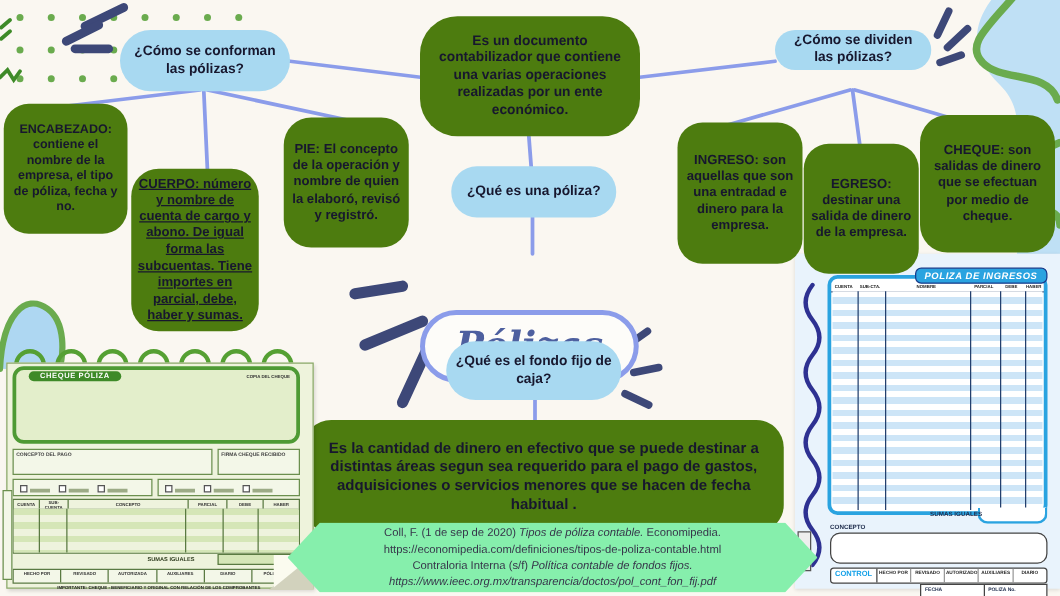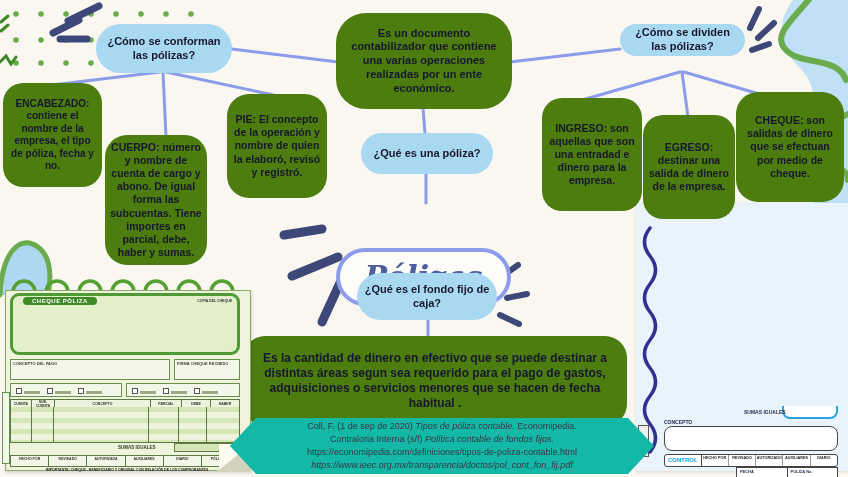--- a/index.html
+++ b/index.html
@@ -10,34 +10,34 @@
 
   
   .node{position:absolute;box-sizing:border-box;display:flex;align-items:center;justify-content:center;
         text-align:center;font-weight:700;color:#17172e;z-index:2;line-height:1.25;}
   .nblue{background:#a8d9f1;}
   .ngreen{background:#4d7c0f;}
   .n-conforman{left:96px;top:24px;width:136px;height:49px;border-radius:25px;font-size:11px;padding:0 8px;}
   .n-docdef{left:336px;top:13px;width:176px;height:96px;border-radius:30px;font-size:11px;padding:0 10px;}
   .n-dividen{left:620px;top:24px;width:125px;height:32px;border-radius:25px;font-size:11px;padding:0 8px;}
   .n-encabezado{left:3px;top:83px;width:99px;height:104px;border-radius:20px;font-size:10px;padding:0 5px;}
-  .n-cuerpo{left:105px;top:135px;width:102px;height:130px;border-radius:22px;font-size:10.5px;padding:0 5px;}
+  .n-cuerpo{left:105px;top:135px;width:102px;height:130px;border-radius:22px;font-size:10.5px;padding:0 5px;text-decoration:underline;}
   .n-pie{left:227px;top:94px;width:100px;height:104px;border-radius:22px;font-size:10.5px;padding:0 5px;}
   .n-quees{left:361px;top:133px;width:132px;height:41px;border-radius:21px;font-size:11px;}
   .n-polizas{left:336px;top:202px;width:175px;height:58px;border-radius:29px;background:#fdfcf9;
              border:4px solid #8b9cea;color:#4d5f9f;
              font-family:"DejaVu Serif",serif;font-style:italic;font-weight:700;font-size:30px;margin-top:46px;}
   .n-fondo{left:357px;top:273px;width:140px;height:47px;border-radius:24px;font-size:11px;}
   .n-ingreso{left:542px;top:98px;width:100px;height:113px;border-radius:20px;font-size:10.5px;padding:0 4px;}
   .n-egreso{left:643px;top:115px;width:92px;height:104px;border-radius:20px;font-size:10.5px;padding:0 4px;}
   .n-cheque{left:736px;top:92px;width:108px;height:110px;border-radius:22px;font-size:10.5px;padding:0 5px;}
   .n-fondodef{left:243px;top:336px;width:384px;height:90px;border-radius:22px;font-size:12px;padding:0 12px;}
 
   
-  .ribbon{position:absolute;left:230px;top:418px;width:424px;height:56px;z-index:5;background:#14b8a6;
+  .ribbon{position:absolute;left:230px;top:418px;width:424px;height:56px;z-index:5;background:#86efac;
           clip-path:polygon(0 50%,26px 0,calc(100% - 26px) 0,100% 50%,calc(100% - 26px) 100%,26px 100%);
           display:flex;flex-direction:column;align-items:center;justify-content:center;
           font-size:9px;color:#36364a;line-height:1.45;text-align:center;}
   .ribbon i{font-style:italic;}
 
   
   .gform{position:absolute;left:2px;top:277px;width:252px;height:197px;z-index:2;font-weight:700;color:#2c3a1c;}
   .gf-paper{position:absolute;left:3px;top:13px;right:3px;height:181px;background:#eef3dc;
             border:1px solid #8aa86a;box-sizing:border-box;box-shadow:1px 2px 3px rgba(0,0,0,.15);}
   .gf-check{position:absolute;left:8px;top:16px;width:230px;height:62px;border:3px solid #4e9a34;
@@ -205,22 +205,22 @@
   <div class="node nblue n-quees">¿Qué es una póliza?</div>
   <div class="node n-polizas">Pólizas</div>
   <div class="node nblue n-fondo">¿Qué es el fondo fijo de caja?</div>
   <div class="node ngreen n-ingreso">INGRESO: son aquellas que son una entradad e dinero para la empresa.</div>
   <div class="node ngreen n-egreso">EGRESO: destinar una salida de dinero de la empresa.</div>
   <div class="node ngreen n-cheque">CHEQUE: son salidas de dinero que se efectuan por medio de cheque.</div>
   <div class="node ngreen n-fondodef">Es la cantidad de dinero en efectivo que se puede destinar a distintas áreas segun sea requerido para el pago de gastos, adquisiciones o servicios menores que se hacen de fecha habitual .</div>
 
   <div class="ribbon">
     <div><span>Coll, F. (1 de sep de 2020) </span><i>Tipos de póliza contable.</i><span> Economipedia.</span></div>
+    <div>https://economipedia.com/definiciones/tipos-de-poliza-contable.html</div>
     <div><span>Contraloria Interna (s/f) </span><i>Política contable de fondos fijos.</i></div>
-    <div>https://economipedia.com/definiciones/tipos-de-poliza-contable.html</div>
     <div><i>https://www.ieec.org.mx/transparencia/doctos/pol_cont_fon_fij.pdf</i></div>
   </div>
 
   <div class="gform">
     <svg width="252" height="18" style="position:absolute;left:0;top:0;">
       <g stroke="#55a033" stroke-width="3.5" fill="none">
         <path d="M11,15 A11,11 0 0 1 33,15"></path>
           <path d="M44,15 A11,11 0 0 1 66,15"></path>
         <path d="M77,15 A11,11 0 0 1 99,15"></path>
           <path d="M110,15 A11,11 0 0 1 132,15"></path>
@@ -274,20 +274,38 @@
     <div class="gf-imp">IMPORTANTE: CHEQUE - BENEFICIARIO Y ORIGINAL CON RELACIÓN DE LOS COMPROBANTES</div>
     <div class="gf-side"></div>
     <div class="gf-curl"></div>
     <div class="gf-curl2"></div>
   </div>
 
   <div class="bform">
     <svg width="24" height="268" style="position:absolute;left:0;top:0;">
       <path d="M14,25 Q3,39 14,53 Q25,67 14,81 Q3,95 14,109 Q25,123 14,137 Q3,151 14,165 Q25,179 14,193 Q3,207 14,221 Q25,235 14,249" fill="none" stroke="#2e3192" stroke-width="3.5" stroke-linecap="round"></path>
     </svg>
+    <div class="bf-table">
+      <span class="bf-tab">POLIZA DE INGRESOS</span>
+      <div class="bf-thead">
+          <div class="bf-th">CUENTA</div>
+          <div class="bf-th">SUB-CTA.</div>
+          <div class="bf-th">NOMBRE</div>
+          <div class="bf-th">PARCIAL</div>
+          <div class="bf-th">DEBE</div>
+          <div class="bf-th">HABER</div>
+        </div>
+      <div class="bf-rows">
+        <i class="bf-vline" style="left:20px;"></i>
+          <i class="bf-vline" style="left:42px;"></i>
+        <i class="bf-vline" style="left:110px;"></i>
+          <i class="bf-vline" style="left:134px;"></i>
+        <i class="bf-vline" style="left:154px;"></i>
+      </div>
+    </div>
     <div class="bf-sumnotch"></div>
     <div class="bf-sumas">SUMAS IGUALES</div>
     <div class="bf-conceptolbl">CONCEPTO</div>
     <div class="bf-conceptobox"></div>
     <div class="bf-footer">
       <span class="bf-control">CONTROL</span>
       <span class="bf-fcell">HECHO POR</span>
       <span class="bf-fcell">REVISADO</span>
       <span class="bf-fcell">AUTORIZADO</span>
       <span class="bf-fcell">AUXILIARES</span>

